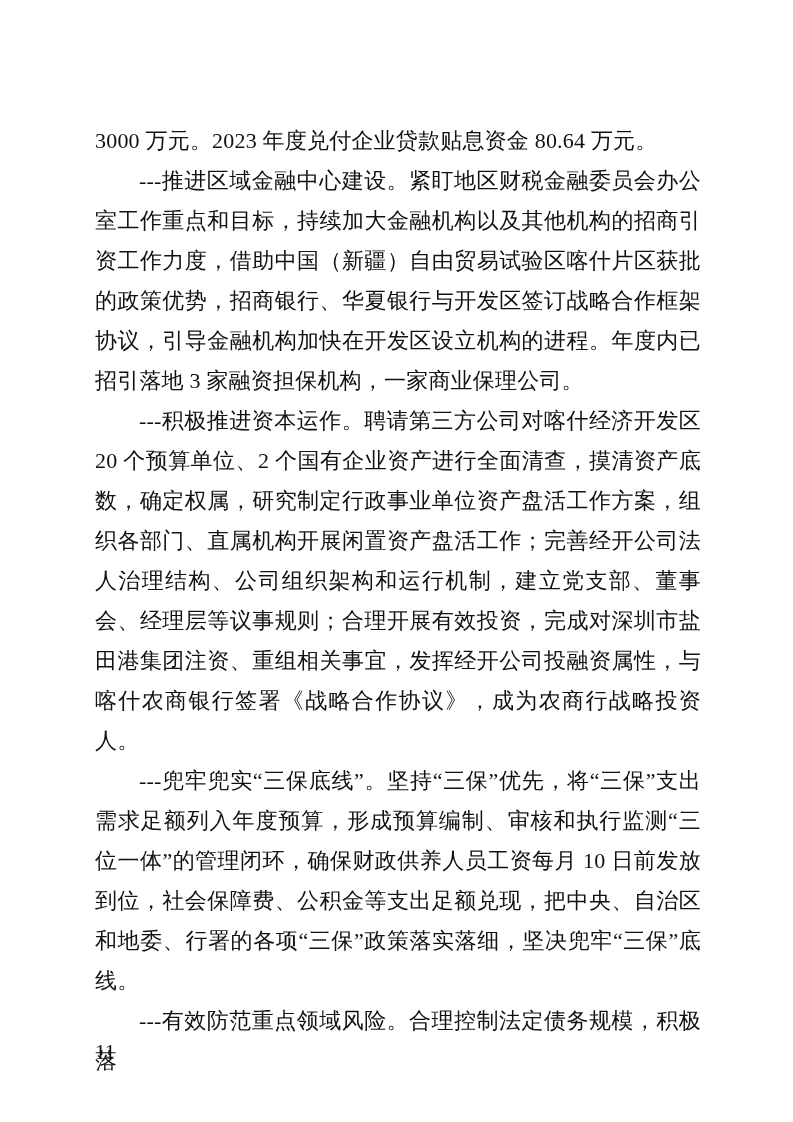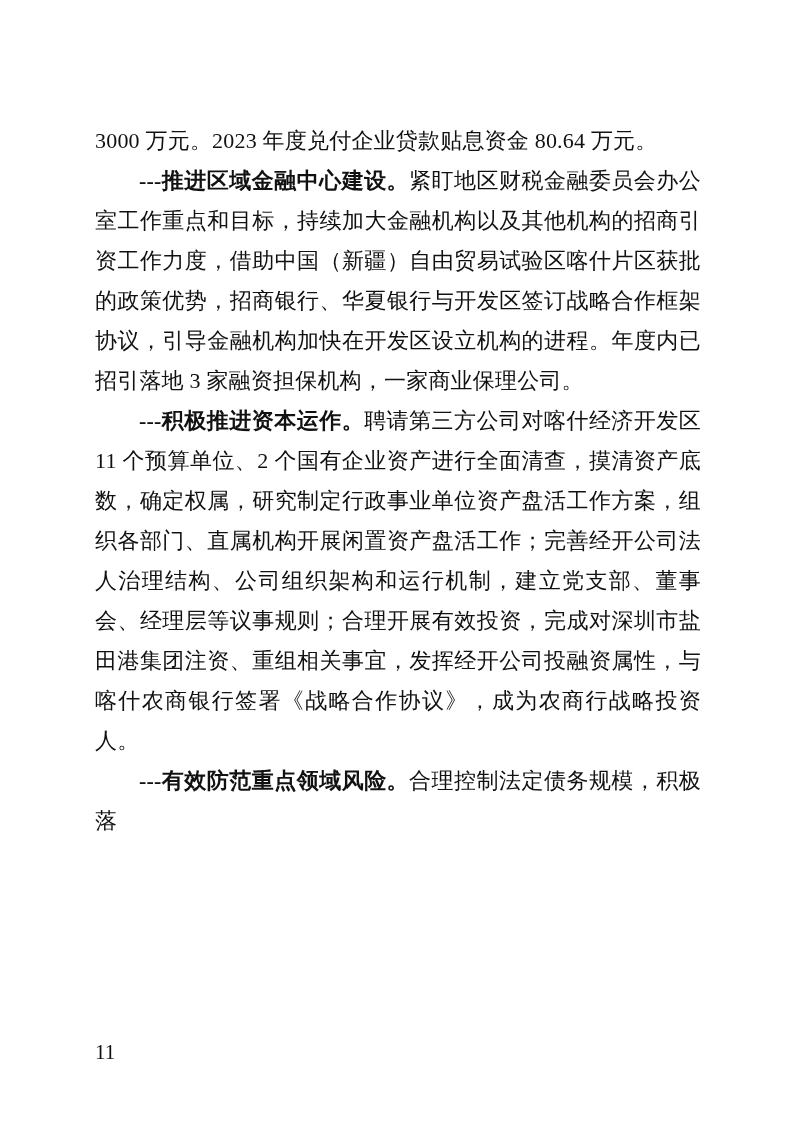--- a/index.html
+++ b/index.html
@@ -28,21 +28,21 @@
     line-height: 40px;
     text-align: justify;
     text-justify: inter-character;
     word-break: break-all;
     letter-spacing: 0.2px;
   }
   .par.indent {
     text-indent: 44px;
   }
   .par .lead {
-    font-weight: bold;
+    font-weight: normal;
   }
   .par.heading {
     text-indent: 44px;
     font-weight: bold;
   }
   .page-number {
     position: absolute;
     top: 1038px;
     left: 95px;
     width: 606px;
@@ -56,22 +56,23 @@
 </head>
 <body>
 
 <div class="page">
   <div class="content">
 
     <p class="par"><span class="text">3000 万元。2023 年度兑付企业贷款贴息资金 80.64 万元。</span></p>
 
     <p class="par indent"><span class="lead">---推进区域金融中心建设。</span><span class="text">紧盯地区财税金融委员会办公室工作重点和目标，持续加大金融机构以及其他机构的招商引资工作力度，借助中国（新疆）自由贸易试验区喀什片区获批的政策优势，招商银行、华夏银行与开发区签订战略合作框架协议，引导金融机构加快在开发区设立机构的进程。年度内已招引落地 3 家融资担保机构，一家商业保理公司。</span></p>
 
-    <p class="par indent"><span class="lead">---积极推进资本运作。</span><span class="text">聘请第三方公司对喀什经济开发区 11 个预算单位、2 个国有企业资产进行全面清查，摸清资产底数，确定权属，研究制定行政事业单位资产盘活工作方案，组织各部门、直属机构开展闲置资产盘活工作；完善经开公司法人治理结构、公司组织架构和运行机制，建立党支部、董事会、经理层等议事规则；合理开展有效投资，完成对深圳市盐田港集团注资、重组相关事宜，发挥经开公司投融资属性，与喀什农商银行签署《战略合作协议》，成为农商行战略投资人。</span></p>
+    <p class="par indent"><span class="lead">---积极推进资本运作。</span><span class="text">聘请第三方公司对喀什经济开发区 20 个预算单位、2 个国有企业资产进行全面清查，摸清资产底数，确定权属，研究制定行政事业单位资产盘活工作方案，组织各部门、直属机构开展闲置资产盘活工作；完善经开公司法人治理结构、公司组织架构和运行机制，建立党支部、董事会、经理层等议事规则；合理开展有效投资，完成对深圳市盐田港集团注资、重组相关事宜，发挥经开公司投融资属性，与喀什农商银行签署《战略合作协议》，成为农商行战略投资人。</span></p>
 
 
+    <p class="par indent"><span class="lead">---兜牢兜实“三保底线”。</span><span class="text">坚持“三保”优先，将“三保”支出需求足额列入年度预算，形成预算编制、审核和执行监测“三位一体”的管理闭环，确保财政供养人员工资每月 10 日前发放到位，社会保障费、公积金等支出足额兑现，把中央、自治区和地委、行署的各项“三保”政策落实落细，坚决兜牢“三保”底线。</span></p>
 
     <p class="par indent"><span class="lead">---有效防范重点领域风险。</span><span class="text">合理控制法定债务规模，积极落</span></p>
 
   </div>
 
   <div class="page-number">11</div>
 </div>
 
 </body></html>

